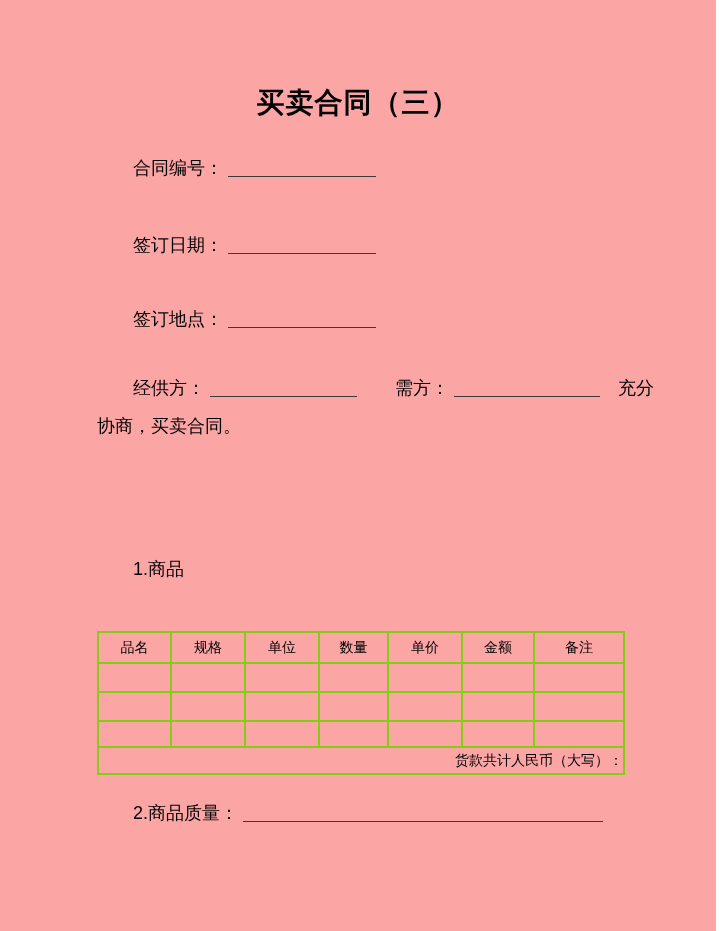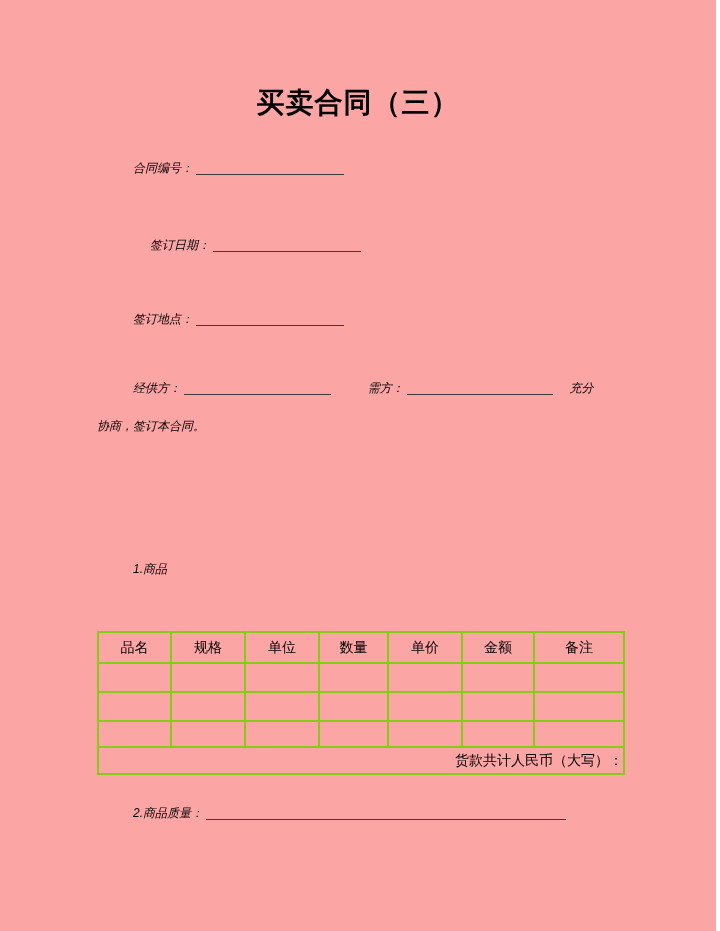--- a/index.html
+++ b/index.html
@@ -22,24 +22,23 @@
     left: 0;
     right: 0;
     text-align: center;
     font-size: 28px;
     font-weight: bold;
     line-height: 34px;
     letter-spacing: 1px;
   }
   .line {
     position: absolute;
-    font-size: 12px;
+    font-size: 18px;
     line-height: 22px;
     white-space: nowrap;
-    font-style: italic;
   }
   .blank {
     display: inline-block;
     height: 16px;
     border-bottom: 1px solid #3a3a3a;
     vertical-align: -3px;
   }
   .w148 { width: 148px; }
   .w147 { width: 147px; margin-right: 33px; }
   .w146 { width: 146px; margin-right: 13px; }
@@ -77,39 +76,39 @@
 
 <div class="page">
 
   <div class="doc-title">买卖合同（三）</div>
 
   <div class="line" style="top:157px; left:133px;">
     <span>合同编号：</span>
     <span class="blank w148"></span>
   </div>
 
-  <div class="line" style="top:234px; left:133px;margin-left:17px;">
+  <div class="line" style="top:234px; left:133px;">
     <span>签订日期：</span>
     <span class="blank w148"></span>
   </div>
 
   <div class="line" style="top:308px; left:133px;">
     <span>签订地点：</span>
     <span class="blank w148"></span>
   </div>
 
   <div class="line" style="top:377px; left:133px;">
     <span>经供方：</span>
     <span class="blank w147"></span>
     <span>需方：</span>
     <span class="blank w146"></span>
     <span>充分</span>
   </div>
 
-  <div class="line" style="top:415px; left:97px;">协商，签订本合同。</div>
+  <div class="line" style="top:415px; left:97px;">协商，买卖合同。</div>
 
 
   <div class="line" style="top:558px; left:133px;">1.商品</div>
 
   <table class="goods-table">
     <colgroup>
       <col style="width:73px">
         <col style="width:74px">
         <col style="width:74px">
       <col style="width:69px">

